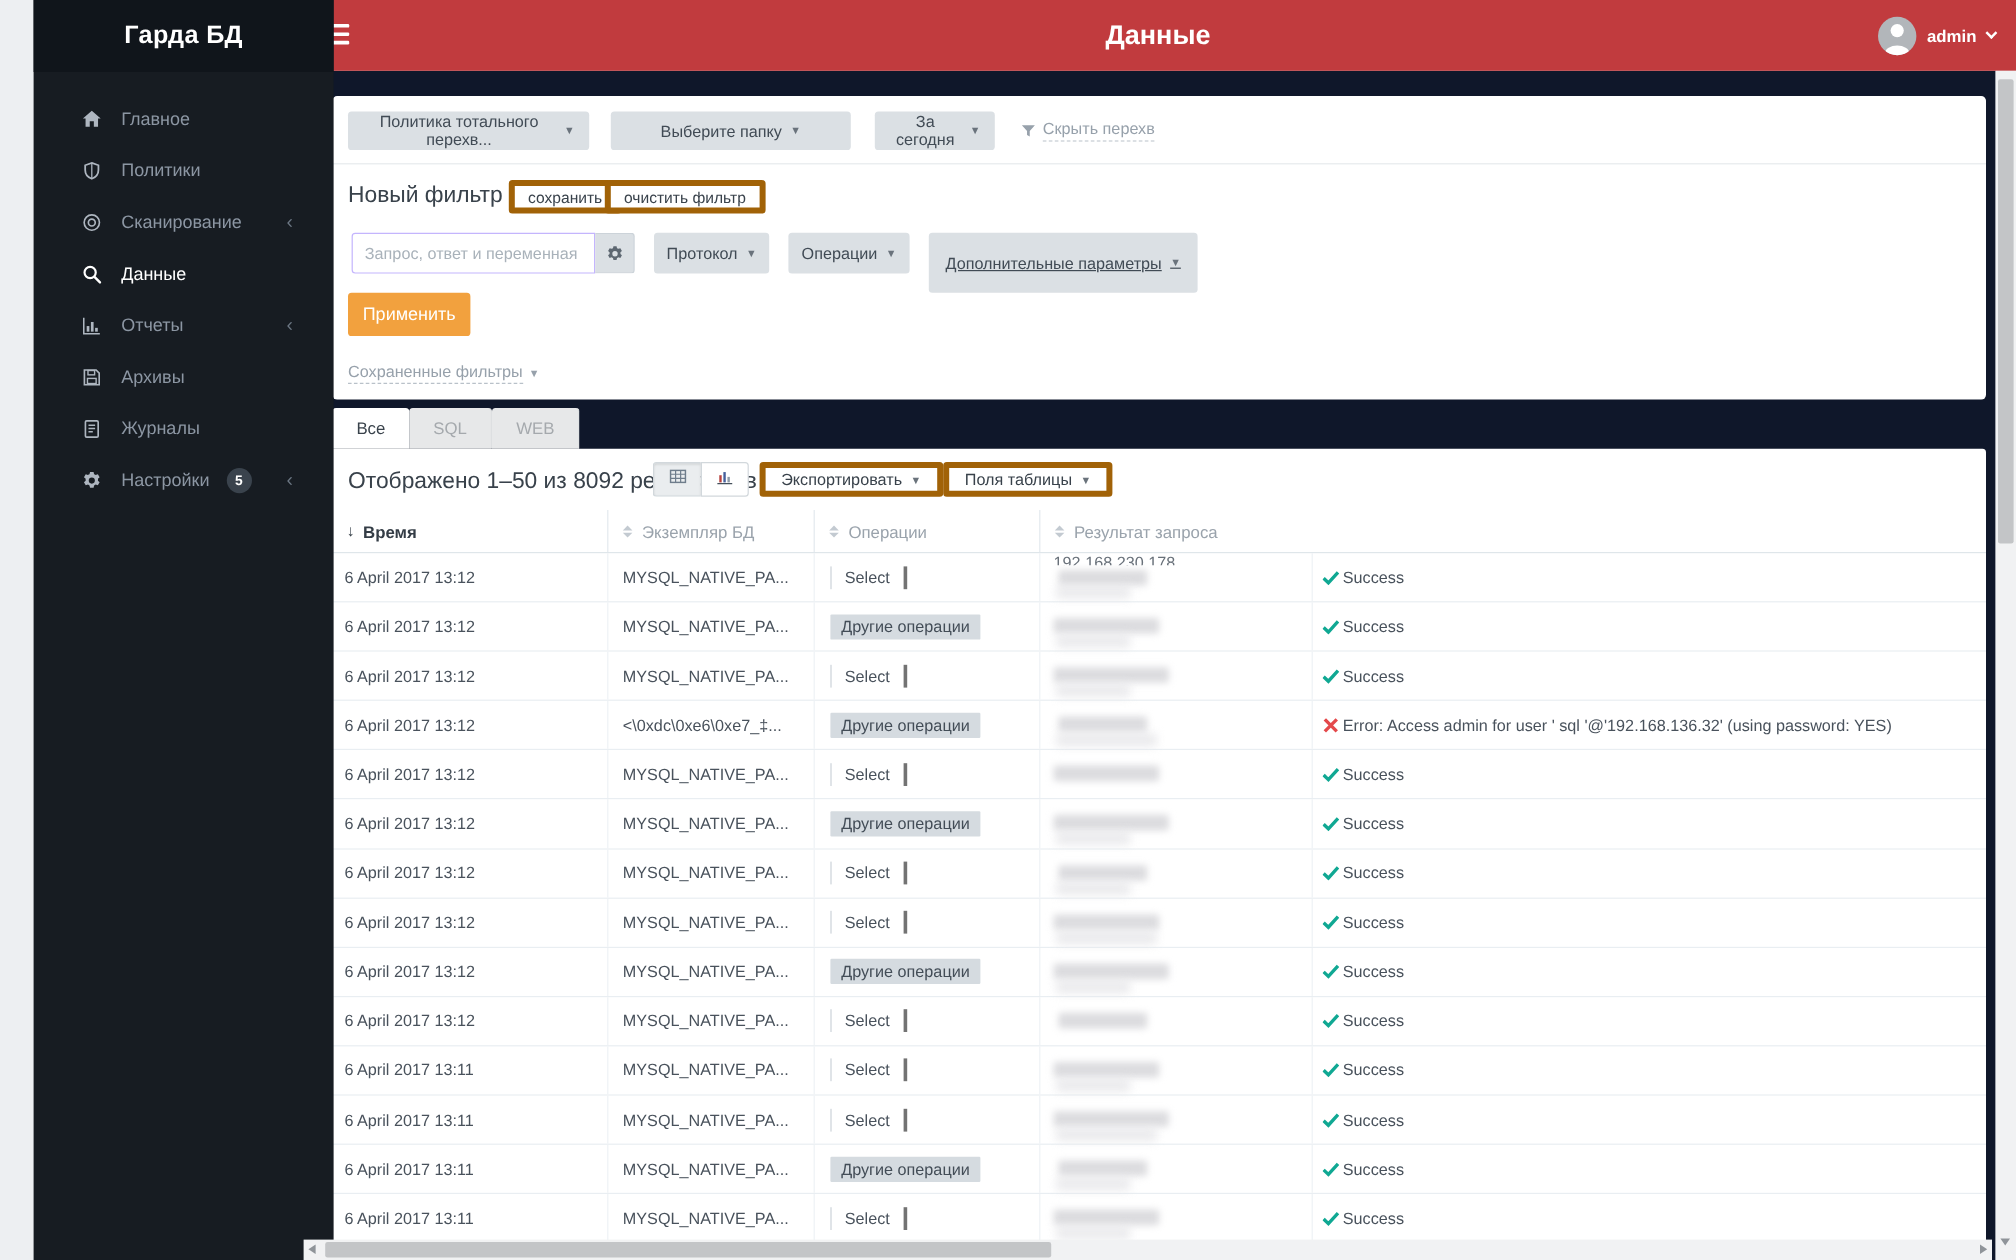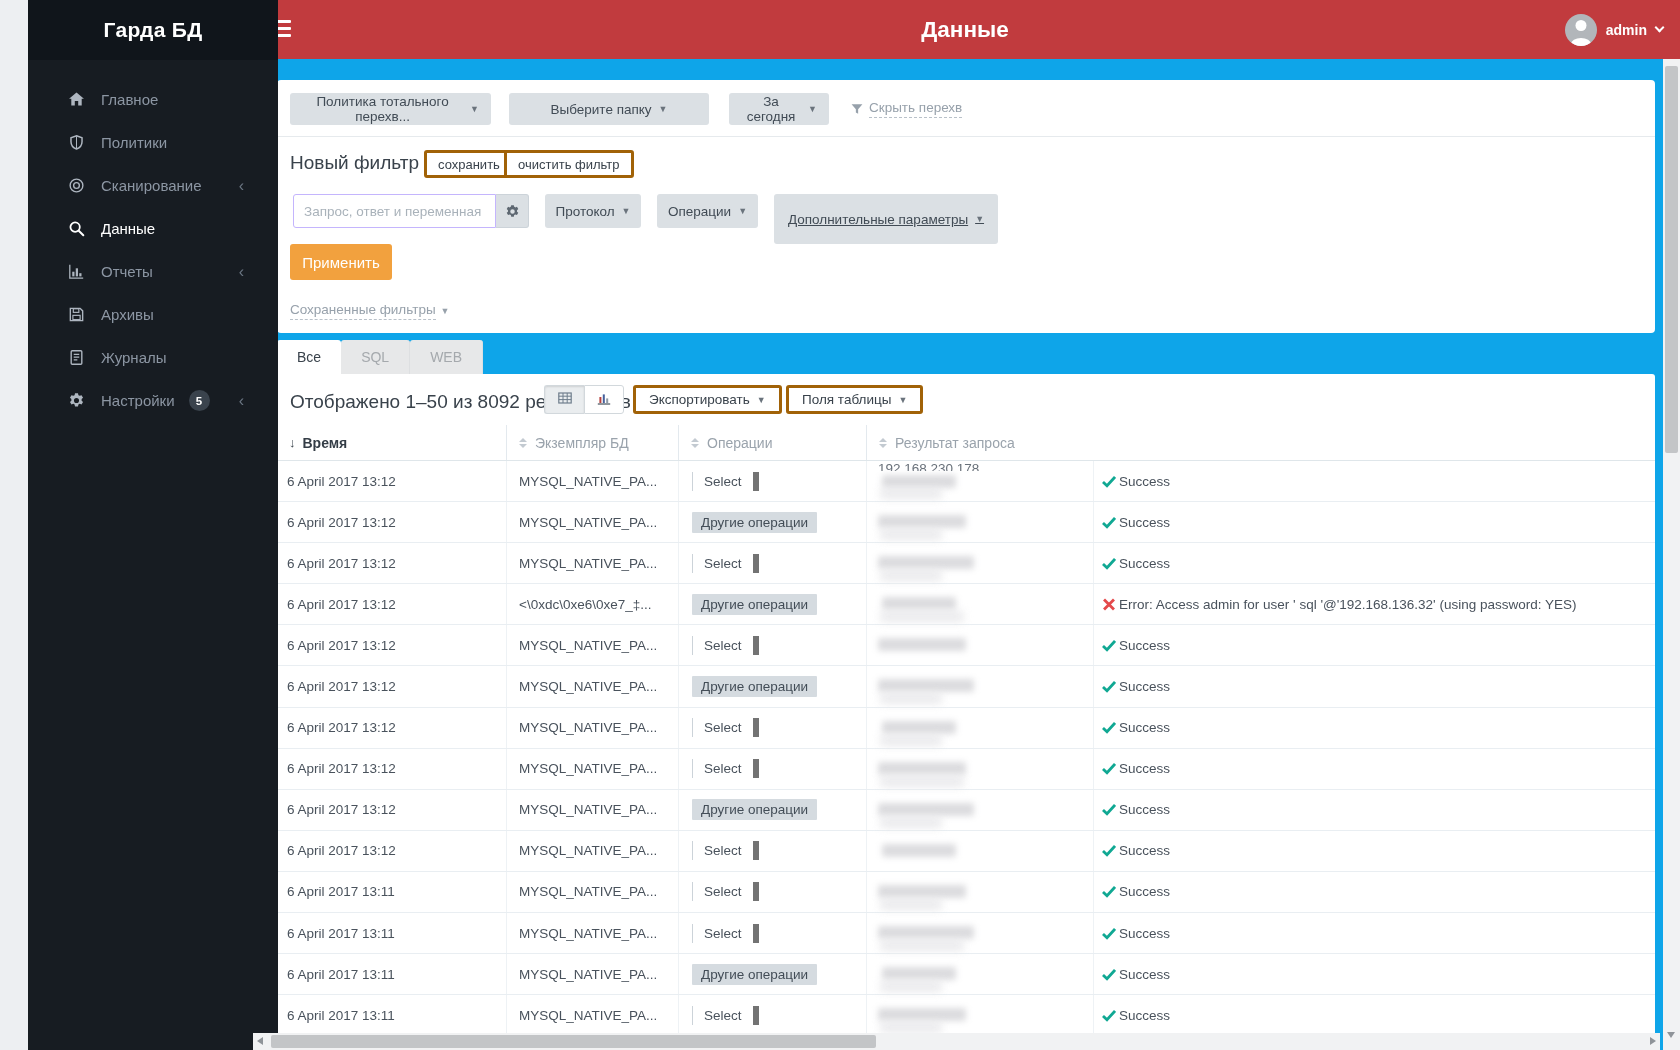--- a/index.html
+++ b/index.html
@@ -24,28 +24,28 @@
   .hamburger span { display:block; height:3px; background:#fff; border-radius:1px; }
   .page-title { position:absolute; left:50%; top:0; transform:translateX(-50%); height:59px; display:flex; align-items:center; color:#fff; font-size:22.5px; font-weight:bold; }
   .userbox { position:absolute; right:17px; top:0; height:59px; display:flex; align-items:center; gap:9px; cursor:pointer; }
   .avatar { width:32px; height:32px; border-radius:50%; background:#b2b6ba; position:relative; overflow:hidden; }
   .avatar .head { position:absolute; left:50%; top:6px; transform:translateX(-50%); width:11px; height:11px; border-radius:50%; background:#fff; }
   .avatar .body { position:absolute; left:50%; bottom:-4px; transform:translateX(-50%); width:20px; height:12px; border-radius:50% 50% 0 0; background:#fff; }
   .username { color:#fff; font-size:14px; font-weight:bold; }
   .ucaret { width:7px; height:7px; border-right:2px solid #fff; border-bottom:2px solid #fff; transform:rotate(45deg); margin-top:-4px; }
 
   
-  .content { position:absolute; left:250px; top:59px; width:1413px; height:991px; background:#0ea5e9; }
+  .content { position:absolute; left:250px; top:59px; width:1413px; height:991px; background:#0f172a; }
   .card { position:absolute; background:#fff; border-radius:4px; }
   .filter-card { left:27px; top:21px; width:1378px; height:253px; }
   .fc-top { position:relative; height:57px; border-bottom:1px solid #e6eaed; }
 
   .gbtn { position:absolute; height:32px; background:#dbe0e4; border:none; border-radius:3px; font-family:inherit; font-size:13.5px; color:#414b55; display:flex; align-items:center; justify-content:center; cursor:pointer; padding:0 12px; }
   .gbtn .caret { font-size:9px; color:#6a737c; margin-left:7px; }
-  .wbtn { position:absolute; background:#fff; border:3px solid #a16207; border-radius:3px; font-family:inherit; font-size:13px; color:#39424b; display:flex; align-items:center; justify-content:center; cursor:pointer; }
+  .wbtn { position:absolute; background:#fff; border:5px solid #a16207; border-radius:3px; font-family:inherit; font-size:13px; color:#39424b; display:flex; align-items:center; justify-content:center; cursor:pointer; }
 
   .link-dashed { position:absolute; display:flex; align-items:center; color:#97a1ab; font-size:13.5px; cursor:pointer; }
   .link-dashed .ftext { border-bottom:1px dashed #b9c1c9; padding-bottom:2px; }
   .link-dashed .funnel { width:14px; height:14px; margin-right:5px; color:#97a1ab; }
   .link-dashed .funnel svg { width:100%; height:100%; }
   .link-dashed .caret { font-size:9px; color:#97a1ab; margin-left:5px; }
 
   .nf-title { position:absolute; left:13px; top:72px; font-size:19px; color:#39424b; }
   .search-group { position:absolute; left:16px; top:114px; height:34px; display:flex; }
   .search-input { width:203px; height:34px; border:1px solid #c4b5fd; border-radius:3px 0 0 3px; padding:0 10px; font-family:inherit; font-size:13.5px; color:#414b55; outline:none; }
@@ -87,21 +87,21 @@
   .tbody { position:absolute; left:0; top:87px; width:1378px; }
   .trow { position:relative; display:flex; height:41.1px; border-bottom:1px solid #e9eef2; }
   .td { display:flex; align-items:center; font-size:13.5px; color:#49525c; }
   .td + .td { border-left:1px solid #eef2f5; }
   .col-time  { width:229px; padding-left:10px; }
   .col-inst  { width:172px; padding-left:12px; }
   .col-ops   { width:188px; padding-left:13px; }
   .col-ip    { width:227px; padding-left:11px; position:relative; }
   .col-res   { width:562px; padding-left:8px; }
 
-  .op-sel { border-left:1px solid #ccd3d9; border-right:6px solid #737373; padding:2px 11px; color:#49525c; }
+  .op-sel { border-left:1px solid #ccd3d9; border-right:3px solid #737373; padding:2px 11px; color:#49525c; }
   .op-other { background:#d5dbe0; padding:3px 9px; color:#434d57; border-radius:1px; }
 
   .ip-peek { position:absolute; left:11px; top:0px; height:10px; overflow:hidden; font-size:13.5px; color:#687079; }
   .blur { position:absolute; border-radius:2px; }
   .b1 { left:11px; top:13px; width:88px; height:13px; background:#dcdcdf; filter:blur(3px); }
   .b2 { left:13px; top:27px; width:62px; height:11px; background:#e5e5e8; filter:blur(4px); opacity:.8; }
   .trow:nth-child(3n) .b1 { width:96px; }
   .trow:nth-child(3n+1) .b1 { width:74px; left:15px; }
   .trow:nth-child(4n) .b2 { width:84px; }
   .trow:nth-child(5n) .b2 { display:none; }

